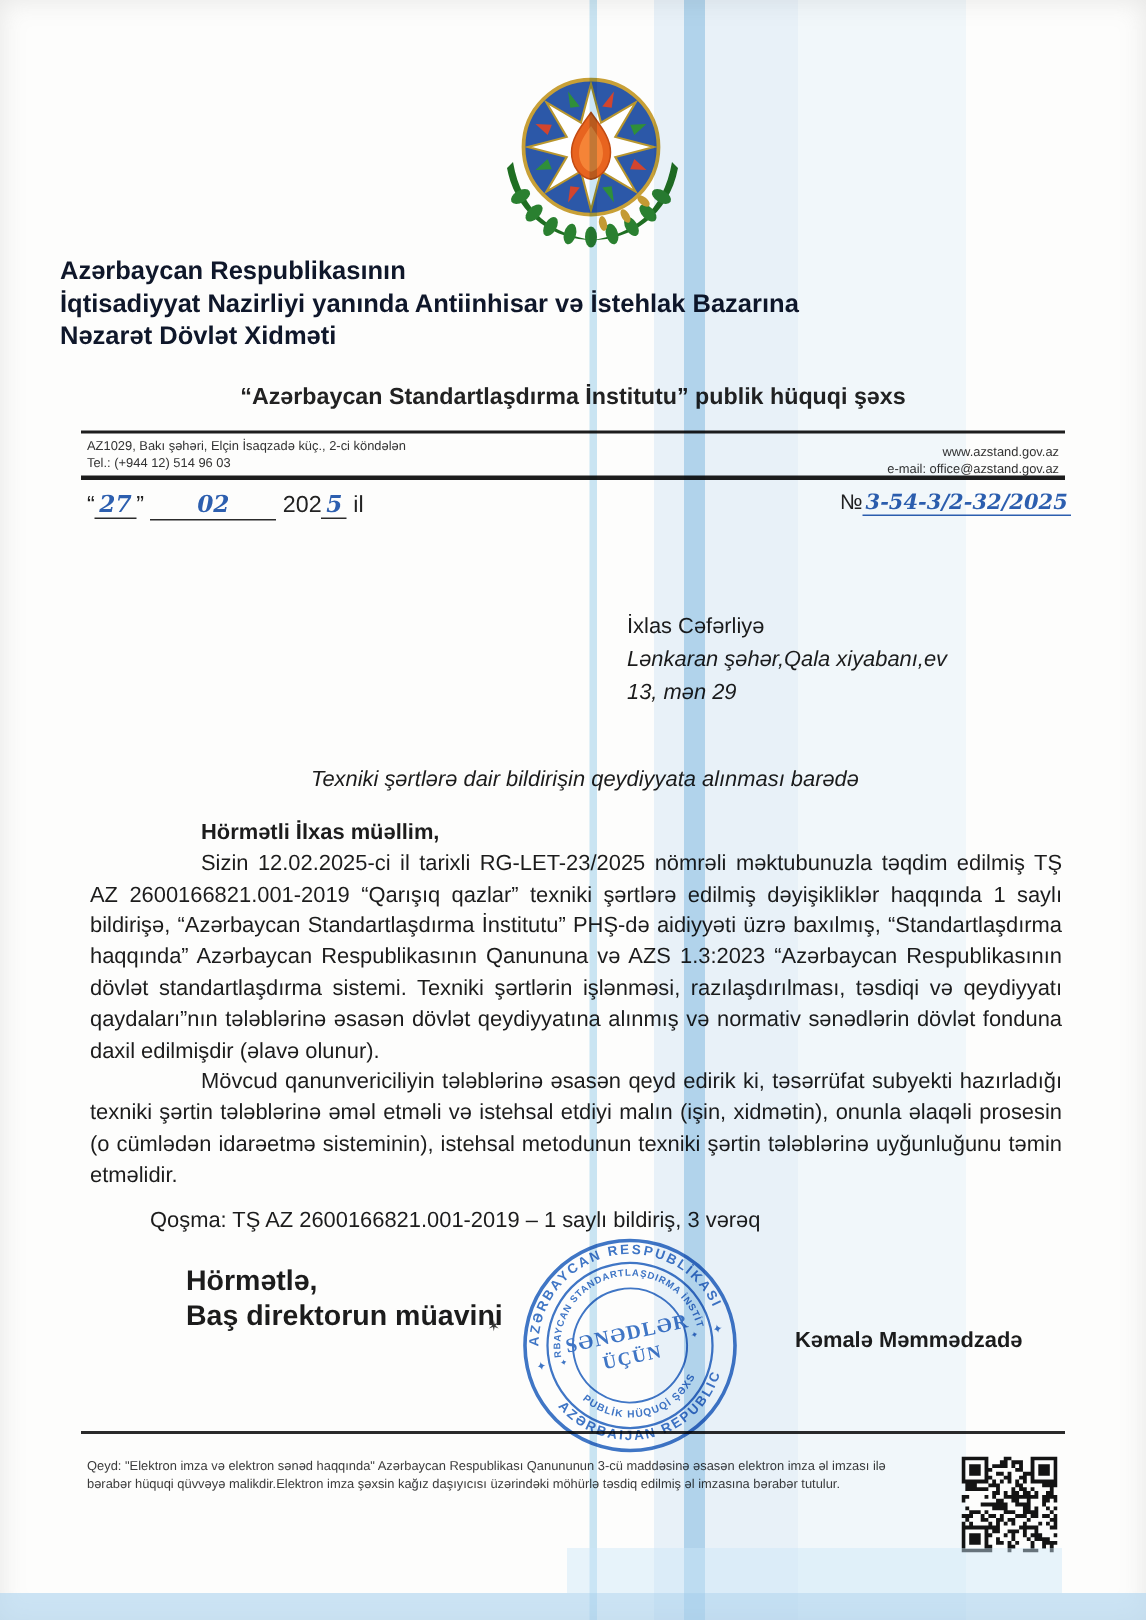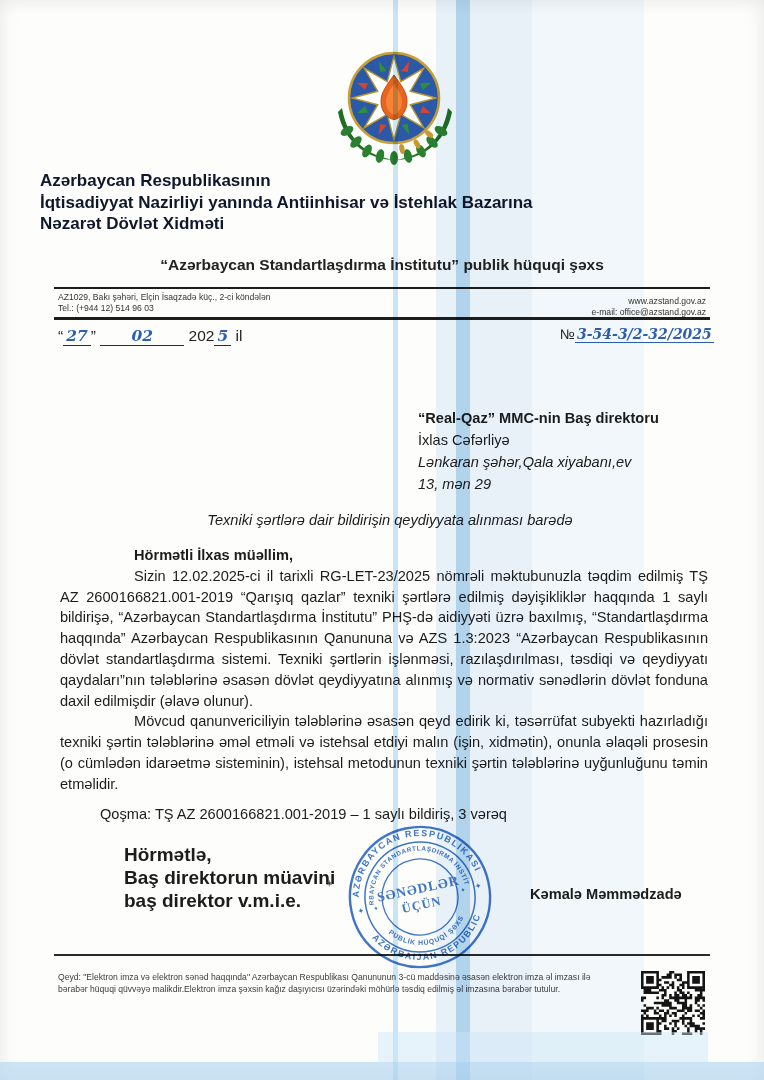--- a/index.html
+++ b/index.html
@@ -132,40 +132,38 @@
     <span>“</span><span class="hw u-dark">27</span><span>”</span>
     <span class="blankline"><span class="hw">02</span></span>
     <span>202</span><span class="hw u-dark">5</span>
     <span>il</span>
   </div>
   <div class="abs refline">
     <span>№</span><span class="hw u-blue">3-54-3/2-32/2025</span>
   </div>
 
   <div class="abs recipient">
-    <div class="r1">“Real-Qaz”  MMC-nin Baş direktoru</div>
     <div>İxlas Cəfərliyə</div>
     <div class="it">Lənkaran   şəhər,Qala   xiyabanı,ev</div>
     <div class="it">13, mən 29</div>
   </div>
 
   <div class="abs subject">Texniki şərtlərə dair bildirişin qeydiyyata alınması barədə</div>
 
   <div class="abs bodytext">
     <p class="greeting">Hörmətli İlxas müəllim,</p>
     <p>Sizin 12.02.2025-ci il tarixli RG-LET-23/2025 nömrəli məktubunuzla təqdim edilmiş TŞ AZ 2600166821.001-2019 “Qarışıq qazlar” texniki şərtlərə edilmiş dəyişikliklər haqqında 1 saylı bildirişə, “Azərbaycan Standartlaşdırma İnstitutu” PHŞ-də aidiyyəti üzrə baxılmış, “Standartlaşdırma haqqında” Azərbaycan Respublikasının Qanununa və AZS 1.3:2023 “Azərbaycan Respublikasının dövlət standartlaşdırma sistemi. Texniki şərtlərin işlənməsi, razılaşdırılması, təsdiqi və qeydiyyatı qaydaları”nın tələblərinə əsasən dövlət qeydiyyatına alınmış və normativ sənədlərin dövlət fonduna daxil edilmişdir (əlavə olunur).</p>
     <p>Mövcud qanunvericiliyin tələblərinə əsasən qeyd edirik ki, təsərrüfat subyekti hazırladığı texniki şərtin tələblərinə əməl etməli və istehsal etdiyi malın (işin, xidmətin), onunla əlaqəli prosesin (o cümlədən idarəetmə sisteminin), istehsal metodunun texniki şərtin tələblərinə uyğunluğunu təmin etməlidir.</p>
   </div>
 
   <div class="abs attachment">Qoşma:  TŞ AZ 2600166821.001-2019  – 1 saylı bildiriş, 3 vərəq</div>
 
   <div class="abs closing">
     <div>Hörmətlə,</div>
     <div>Baş direktorun müavini</div>
-    <div>baş direktor v.m.i.e.</div>
   </div>
   <div class="abs sigmark">✶</div>
   <div class="abs signame">Kəmalə Məmmədzadə</div>
 
   <svg class="abs stampwrap" width="180" height="180" viewBox="0 0 180 180">
     <defs>
       <path id="arcOuterTop" d="M 29,90 A 61,61 0 0 1 151,90"></path>
       <path id="arcOuterBottom" d="M 27,90 A 63,63 0 0 0 153,90"></path>
       <path id="arcInnerTop" d="M 43.5,90 A 46.5,46.5 0 0 1 136.5,90"></path>
       <path id="arcInnerBottom" d="M 42,90 A 48,48 0 0 0 138,90"></path>

